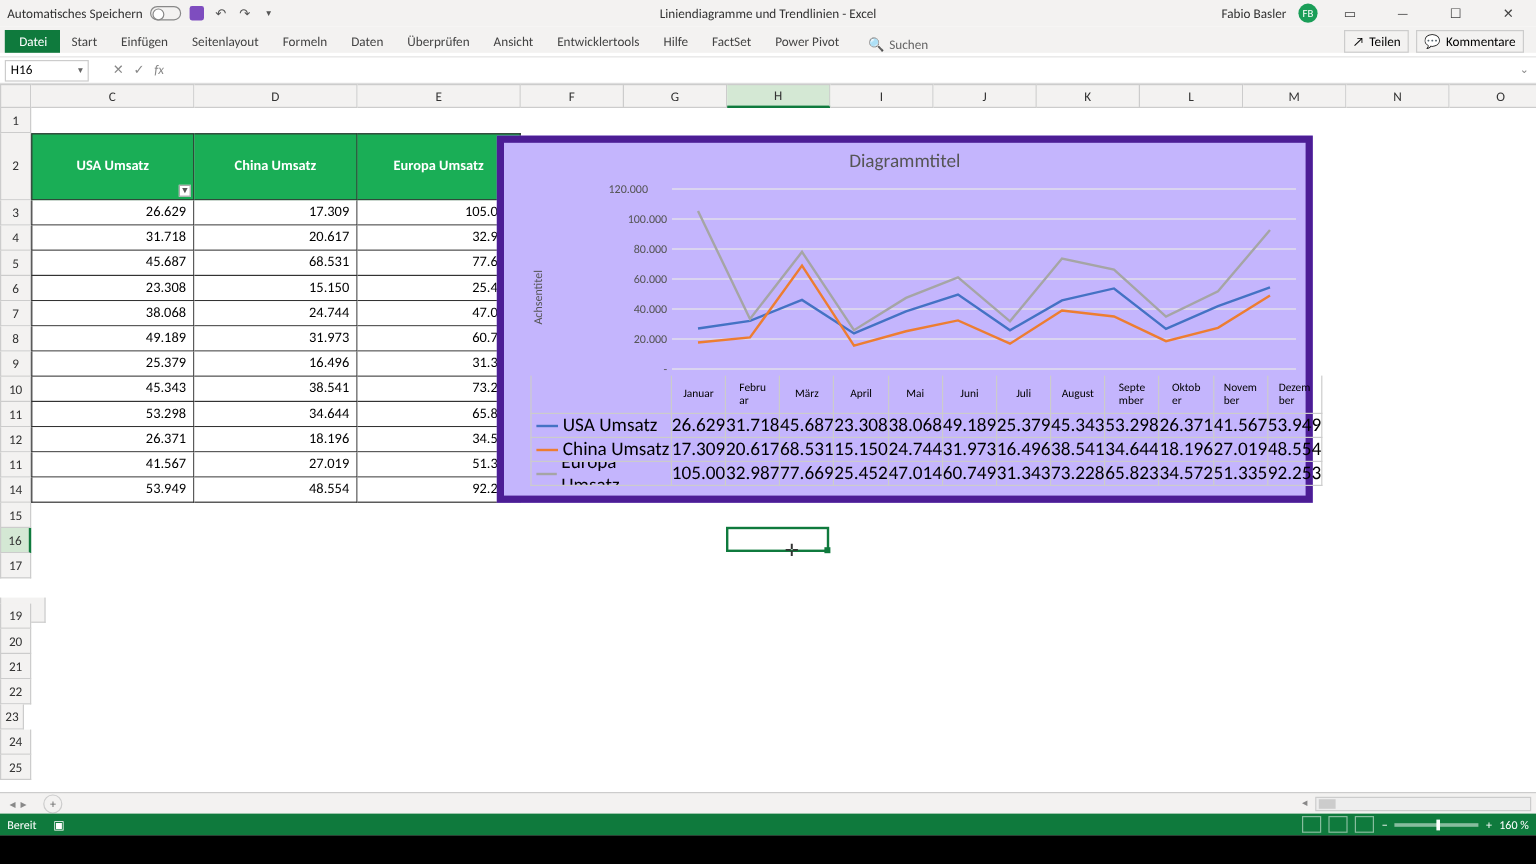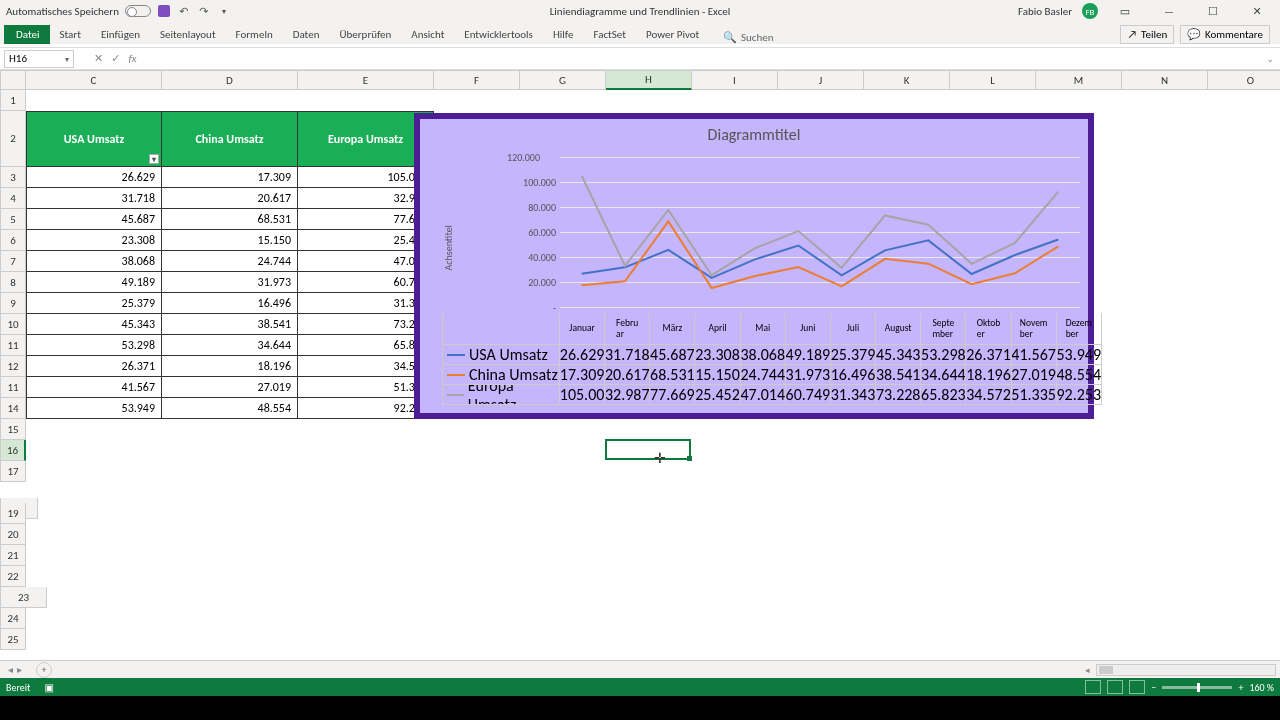--- a/index.html
+++ b/index.html
@@ -186,21 +186,21 @@
         <div class="row-h" style="position: absolute; left: 0px; top: 307px; width: 26px; height: 21px;">11</div>
         <div class="row-h" style="position: absolute; left: 0px; top: 328px; width: 26px; height: 21px;">14</div>
         <div class="row-h" style="position: absolute; left: 0px; top: 349px; width: 26px; height: 21px;">15</div>
         <div class="row-h sel" style="position: absolute; left: 0px; top: 370px; width: 26px; height: 21px;">16</div>
         <div class="row-h" style="position: absolute; left: 0px; top: 391px; width: 26px; height: 21px;">17</div>
         <div class="row-h" style="position: absolute; left: 0px; top: 428px; width: 38px; height: 21px;">18</div>
         <div class="row-h" style="position: absolute; left: 0px; top: 433px; width: 26px; height: 21px;">19</div>
         <div class="row-h" style="position: absolute; left: 0px; top: 454px; width: 26px; height: 21px; text-align: right;">20</div>
         <div class="row-h" style="position: absolute; left: 0px; top: 475px; width: 26px; height: 21px;">21</div>
         <div class="row-h" style="position: absolute; left: 0px; top: 496px; width: 26px; height: 21px;">22</div>
-        <div class="row-h" style="position: absolute; left: 0px; top: 517px; width: 47px; height: 21px;">23</div>
+        <div class="row-h" style="position: absolute; left: 0px; top: 517px; width: 20px; height: 21px;">23</div>
         <div class="row-h" style="position: absolute; left: 0px; top: 538px; width: 26px; height: 21px;">24</div>
         <div class="row-h" style="position: absolute; left: 0px; top: 559px; width: 26px; height: 21px;">25</div>
         <div class="dt-head" style="left: 26px; top: 41px; width: 136px; height: 56px; border-left: 1px solid rgb(51, 51, 51); border-top: 1px solid rgb(51, 51, 51);">USA Umsatz<div class="dt-filter">▾</div></div>
         <div class="dt-head" style="left: 162px; top: 41px; width: 136px; height: 56px; border-top: 1px solid rgb(51, 51, 51);">China Umsatz</div>
         <div class="dt-head" style="left: 298px; top: 41px; width: 136px; height: 56px; border-top: 1px solid rgb(51, 51, 51);">Europa Umsatz</div>
         <div class="dt-cell" style="left: 26px; top: 97px; width: 136px; height: 21px; border-left: 1px solid rgb(51, 51, 51);">26.629</div>
         <div class="dt-cell" style="left: 162px; top: 97px; width: 136px; height: 21px;">17.309</div>
         <div class="dt-cell" style="left: 298px; top: 97px; width: 136px; height: 21px;">105.000</div>
         <div class="dt-cell" style="left: 26px; top: 118px; width: 136px; height: 21px; border-left: 1px solid rgb(51, 51, 51);">31.718</div>
         <div class="dt-cell" style="left: 162px; top: 118px; width: 136px; height: 21px;">20.617</div>

